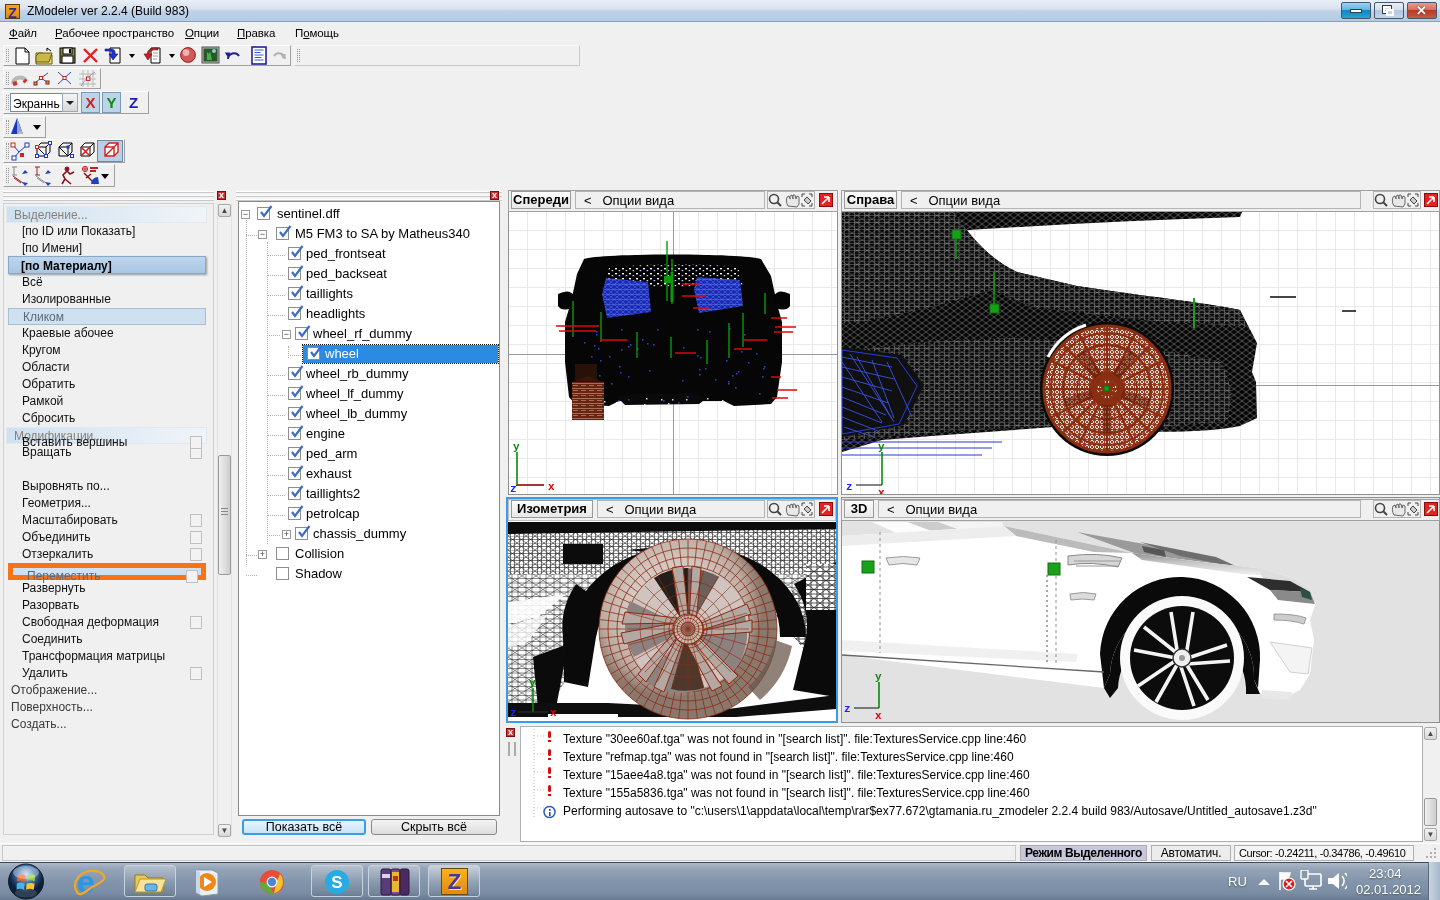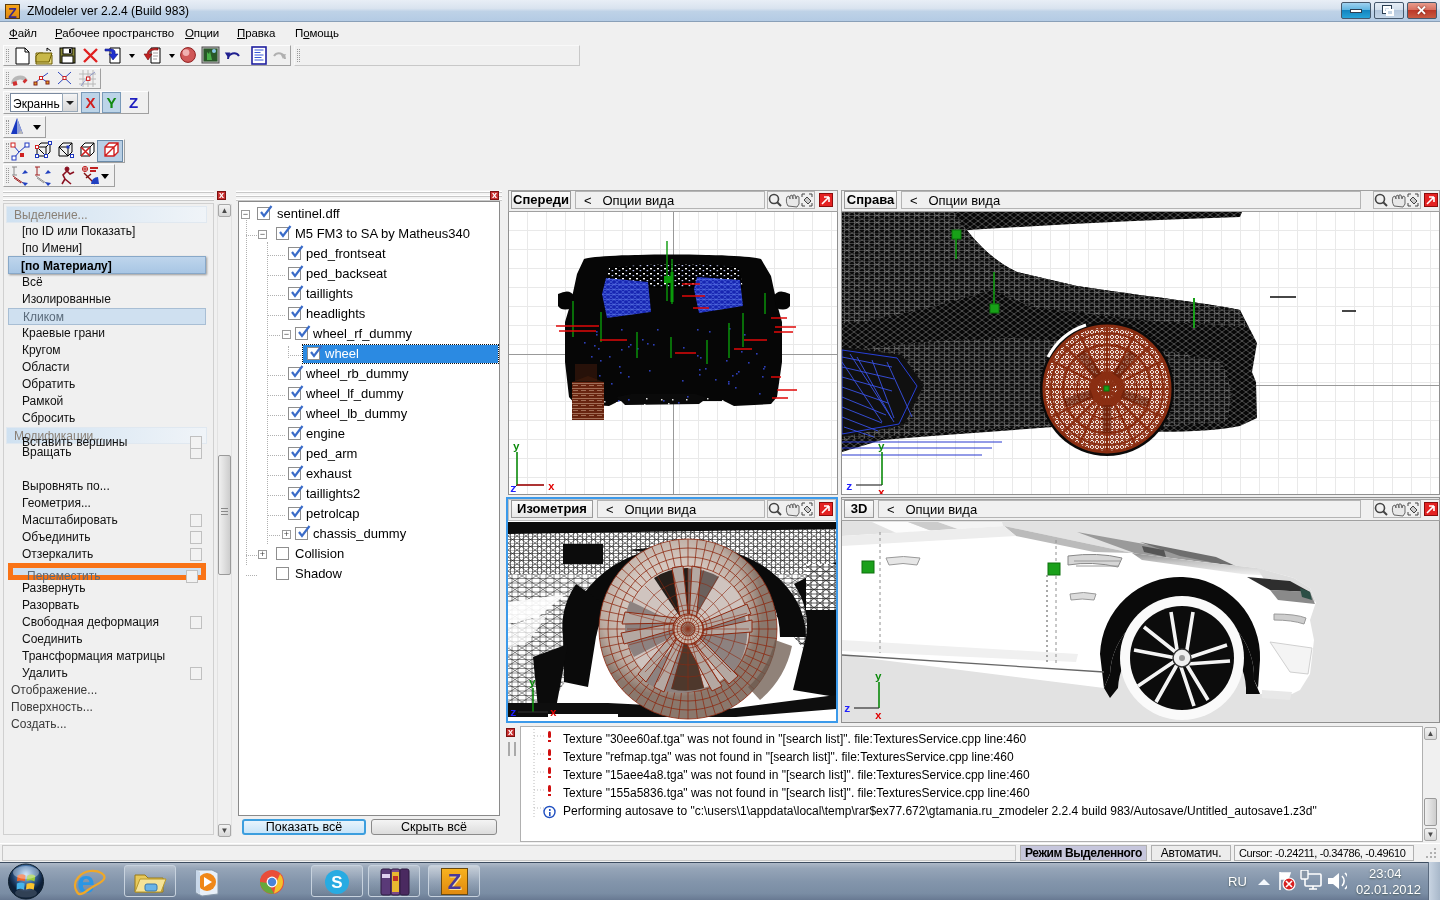--- a/index.html
+++ b/index.html
@@ -256,21 +256,21 @@
 <div class="closex" style="left:217px;top:191px">x</div>
 <div class="abs" style="left:3px;top:203px;width:211px;height:632px;background:#f0f0f0;border:1px solid #d0d0d0"></div>
 <div id="lprows">
 <div class="lprow" style="left:6px;top:206px;background:linear-gradient(90deg,#cfe1f1,#f0f4f8);border:1px solid #e0e8f0;color:#8a8076;padding-left:7px;width:201px">Выделение...</div>
 <div class="lprow" style="left:6px;top:223px;color:#101010;padding-left:16px">[по ID или Показать]</div>
 <div class="lprow" style="left:6px;top:240px;color:#101010;padding-left:16px">[по Имени]</div>
 <div class="lprow" style="left:8px;top:256px;background:linear-gradient(#bed5ec,#a8c6e4);border:1px solid #88a8c8;box-shadow:1px 1px 2px #999;color:#000;font-weight:bold;padding-left:12px;width:198px;height:18px;line-height:18px">[по Материалу]</div>
 <div class="lprow" style="left:6px;top:274px;color:#101010;padding-left:16px">Всё</div>
 <div class="lprow" style="left:6px;top:291px;color:#101010;padding-left:16px">Изолированные</div>
 <div class="lprow" style="left:8px;top:308px;background:#cfe0f0;border:1px solid #a8bed4;color:#5a6a7a;padding-left:14px;width:198px">Кликом</div>
-<div class="lprow" style="left:6px;top:325px;color:#101010;padding-left:16px">Краевые грани</div>
+<div class="lprow" style="left:6px;top:325px;color:#101010;padding-left:16px">Краевые абочее</div>
 <div class="lprow" style="left:6px;top:342px;color:#101010;padding-left:16px">Кругом</div>
 <div class="lprow" style="left:6px;top:359px;color:#101010;padding-left:16px">Области</div>
 <div class="lprow" style="left:6px;top:376px;color:#101010;padding-left:16px">Обратить</div>
 <div class="lprow" style="left:6px;top:393px;color:#101010;padding-left:16px">Рамкой</div>
 <div class="lprow" style="left:6px;top:410px;color:#101010;padding-left:16px">Сбросить</div>
 <div class="lprow" style="left:6px;top:427px;background:linear-gradient(90deg,#cfe1f1,#f0f4f8);border:1px solid #e0e8f0;color:#8a8076;padding-left:7px;width:201px">Модификации...</div>
 <div class="lprow" style="left:6px;top:444px;color:#101010;padding-left:16px">Вращать<div class="lpbox"></div></div>
 <div class="lprow" style="left:6px;top:434px;color:#101010;padding-left:16px">Вставить вершины<div class="lpbox"></div></div>
 <div class="lprow" style="left:6px;top:478px;color:#101010;padding-left:16px">Выровнять по...</div>
 <div class="lprow" style="left:6px;top:495px;color:#101010;padding-left:16px">Геометрия...</div>

